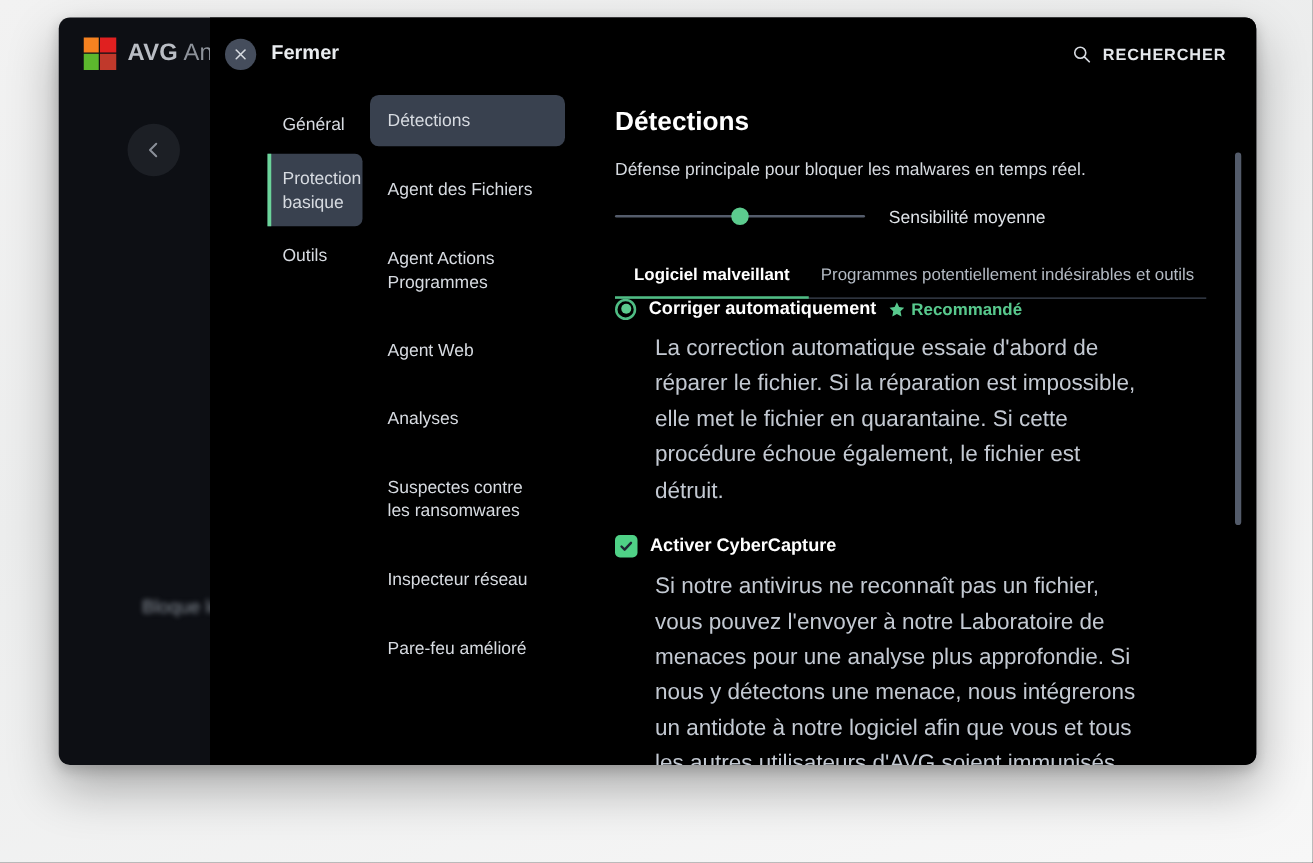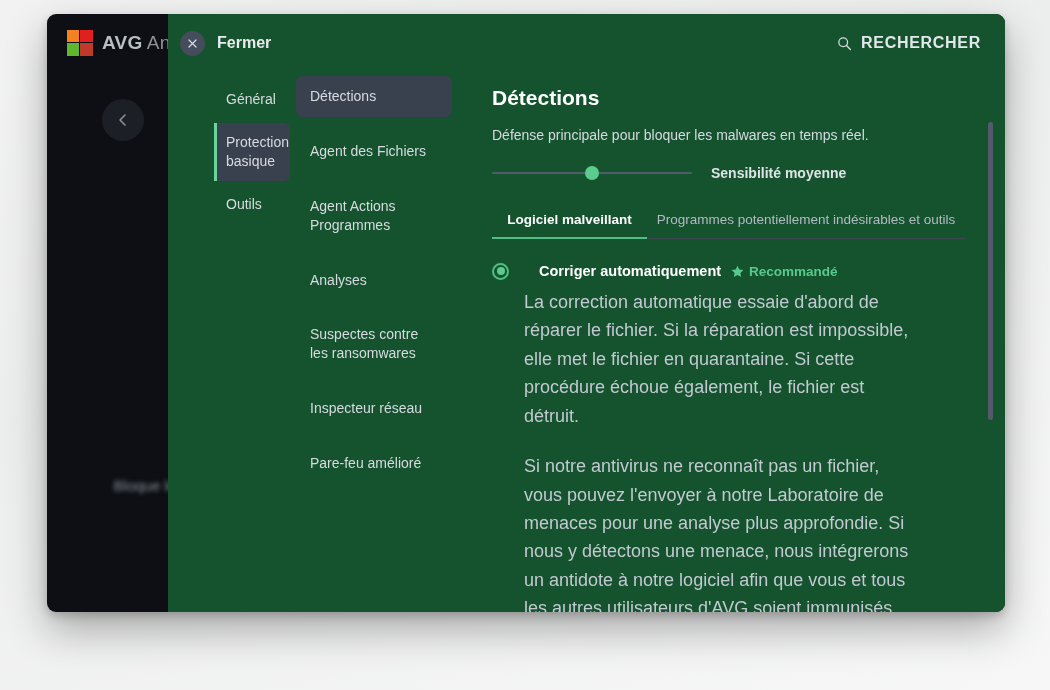--- a/index.html
+++ b/index.html
@@ -108,21 +108,21 @@
   #bg-promo-title { font-size: 19px; color:#b9c0c7; margin-bottom: 10px; }
   #bg-promo-desc { font-size: 15px; line-height: 1.55; color:#868d96; }
 
   
   #settings-modal {
     position: absolute;
     left: 168px;
     top: 14px;
     width: 837px;
     height: 598px;
-    background: #14532d;
+    background: #000000;
     border-radius: 0 9px 9px 0;
     overflow: hidden;
   }
 
   #modal-header {
     height: 58px;
     display: flex;
     align-items: center;
     padding: 0 24px 0 12px;
   }
@@ -146,21 +146,21 @@
 
   #search-button {
     margin-left: auto;
     display: flex;
     align-items: center;
     gap: 9px;
     cursor: pointer;
   }
   #search-label {
     color: #e4e7eb;
-    font-size: 16px;
+    font-size: 13px;
     font-weight: bold;
     letter-spacing: 0.7px;
   }
 
   
   #modal-body {
     display: flex;
     height: 540px;
   }
 
@@ -229,21 +229,20 @@
     color: #d6dae0;
     font-size: 14px;
     margin-bottom: 22px;
   }
 
   
   #slider-row {
     display: flex;
     align-items: center;
     margin-bottom: 28px;
-    font-weight: bold;
   }
   #slider-track {
     position: relative;
     width: 200px;
     height: 2px;
     background: #545c6b;
     border-radius: 2px;
     cursor: pointer;
   }
   #slider-thumb {
@@ -265,21 +264,20 @@
   #action-question {
     color: #e9ecf1;
     font-size: 15px;
     margin-bottom: 14px;
   }
 
   
   #tabs {
     display: flex;
     border-bottom: 1px solid #3e4654;
-    margin-bottom: 24px;
   }
   .tab {
     text-align: center;
     font-size: 13.5px;
     line-height: 1.25;
     padding: 3px 6px 9px 6px;
     cursor: pointer;
     position: relative;
   }
   .tab.active {
@@ -306,21 +304,20 @@
   .option-head {
     display: flex;
     align-items: center;
     gap: 10px;
     margin-bottom: 8px;
   }
   .option-label {
     color: #ffffff;
     font-size: 14.5px;
     font-weight: bold;
-    margin-left: 20px;
   }
   .recommended {
     display: flex;
     align-items: center;
     gap: 5px;
     color: #58c98d;
     font-size: 13.5px;
     font-weight: bold;
   }
   .option-desc {
@@ -442,20 +439,23 @@
 
     <nav id="secondary-nav">
       <div class="snav-item active">
         <span>Détections</span>
       </div>
       <div class="snav-item">
         <span>Agent des Fichiers</span>
       </div>
       <div class="snav-item">
         <span>Agent Actions Programmes</span>
+      </div>
+      <div class="snav-item">
+        <span>Agent Web</span>
       </div>
       <div class="snav-item">
         <span>Analyses</span>
       </div>
       <div class="snav-item">
         <span>Suspectes contre les ransomwares</span>
       </div>
       <div class="snav-item">
         <span>Inspecteur réseau</span>
       </div>
@@ -495,20 +495,28 @@
               <polygon points="6.5,0.8 8.3,4.6 12.4,5.1 9.4,8 10.2,12.1 6.5,10.1 2.8,12.1 3.6,8 0.6,5.1 4.7,4.6" fill="#58c98d"></polygon>
             </svg>
             <span>Recommandé</span>
           </span>
         </div>
         <p class="option-desc">La correction automatique essaie d'abord de réparer le fichier. Si la réparation est impossible, elle met le fichier en quarantaine. Si cette procédure échoue également, le fichier est détruit.</p>
       </div>
 
 
       <div class="option-row">
+        <div class="option-head">
+          <span class="checkbox">
+            <svg width="12" height="12" viewBox="0 0 12 12">
+              <polyline points="2.2,6.2 4.7,8.7 9.8,3.3" fill="none" stroke="#1d2733" stroke-width="1.9" stroke-linecap="round" stroke-linejoin="round"></polyline>
+            </svg>
+          </span>
+          <span class="option-label">Activer CyberCapture</span>
+        </div>
         <p class="option-desc">Si notre antivirus ne reconnaît pas un fichier, vous pouvez l'envoyer à notre Laboratoire de menaces pour une analyse plus approfondie. Si nous y détectons une menace, nous intégrerons un antidote à notre logiciel afin que vous et tous les autres utilisateurs d'AVG soient immunisés.</p>
       </div>
 
       <div id="scrollbar-track">
         <div id="scrollbar-thumb"></div>
       </div>
 
     </section>
   </div>
 </div>

